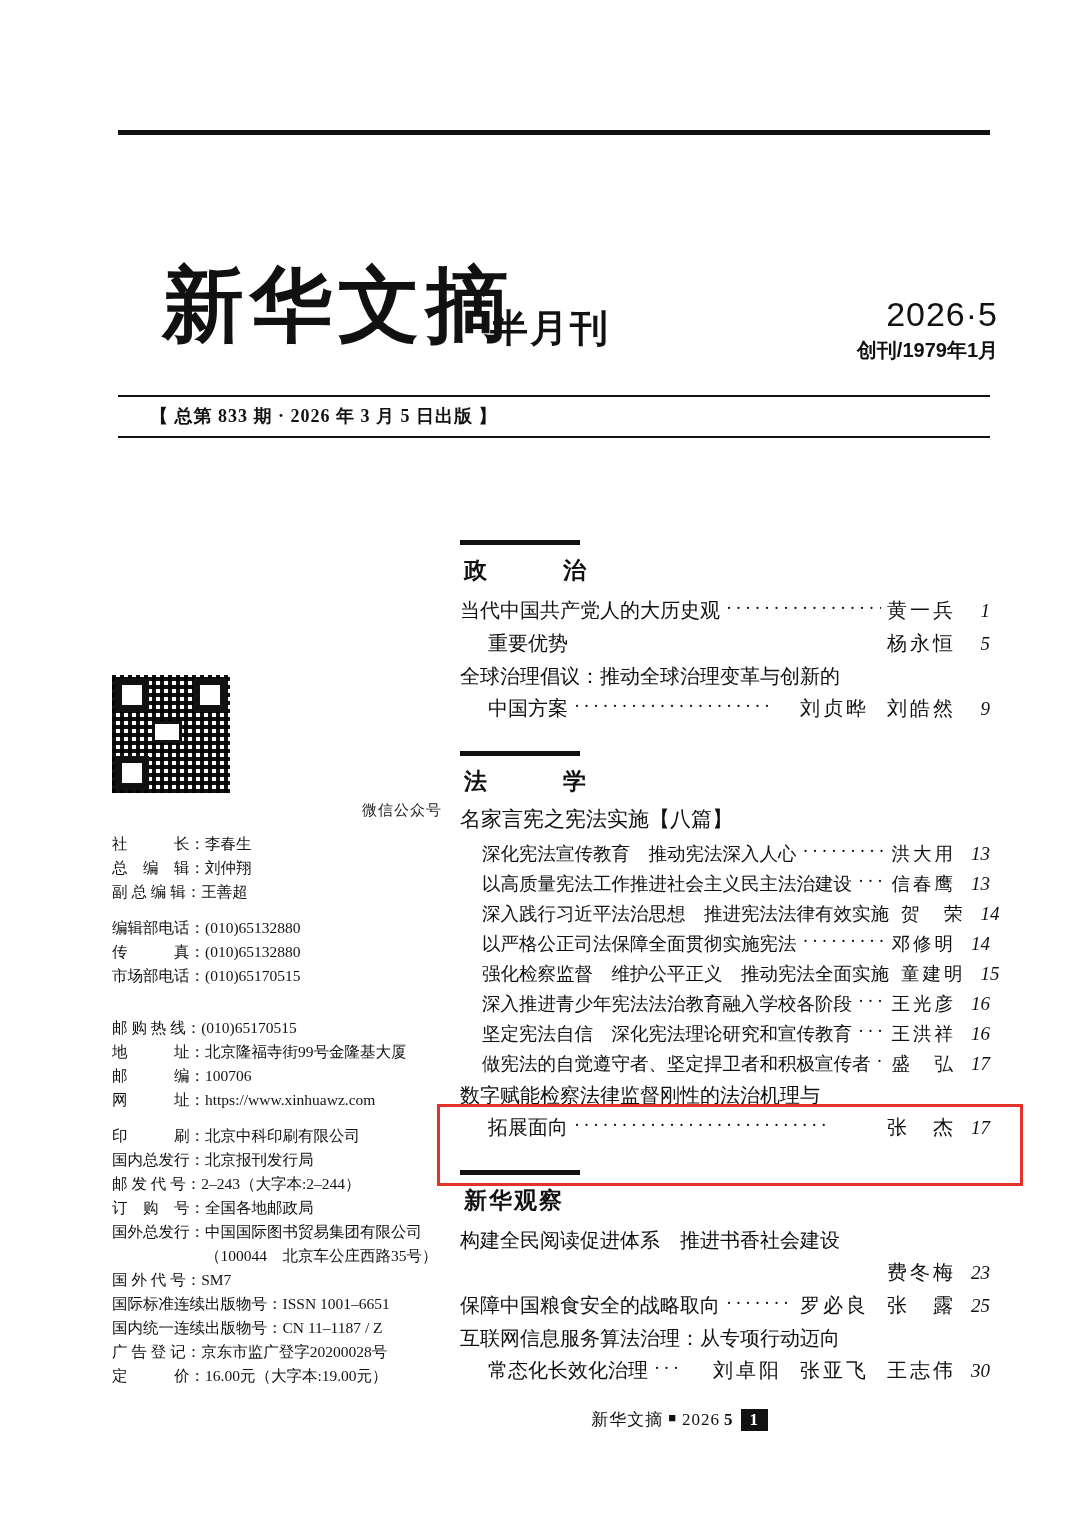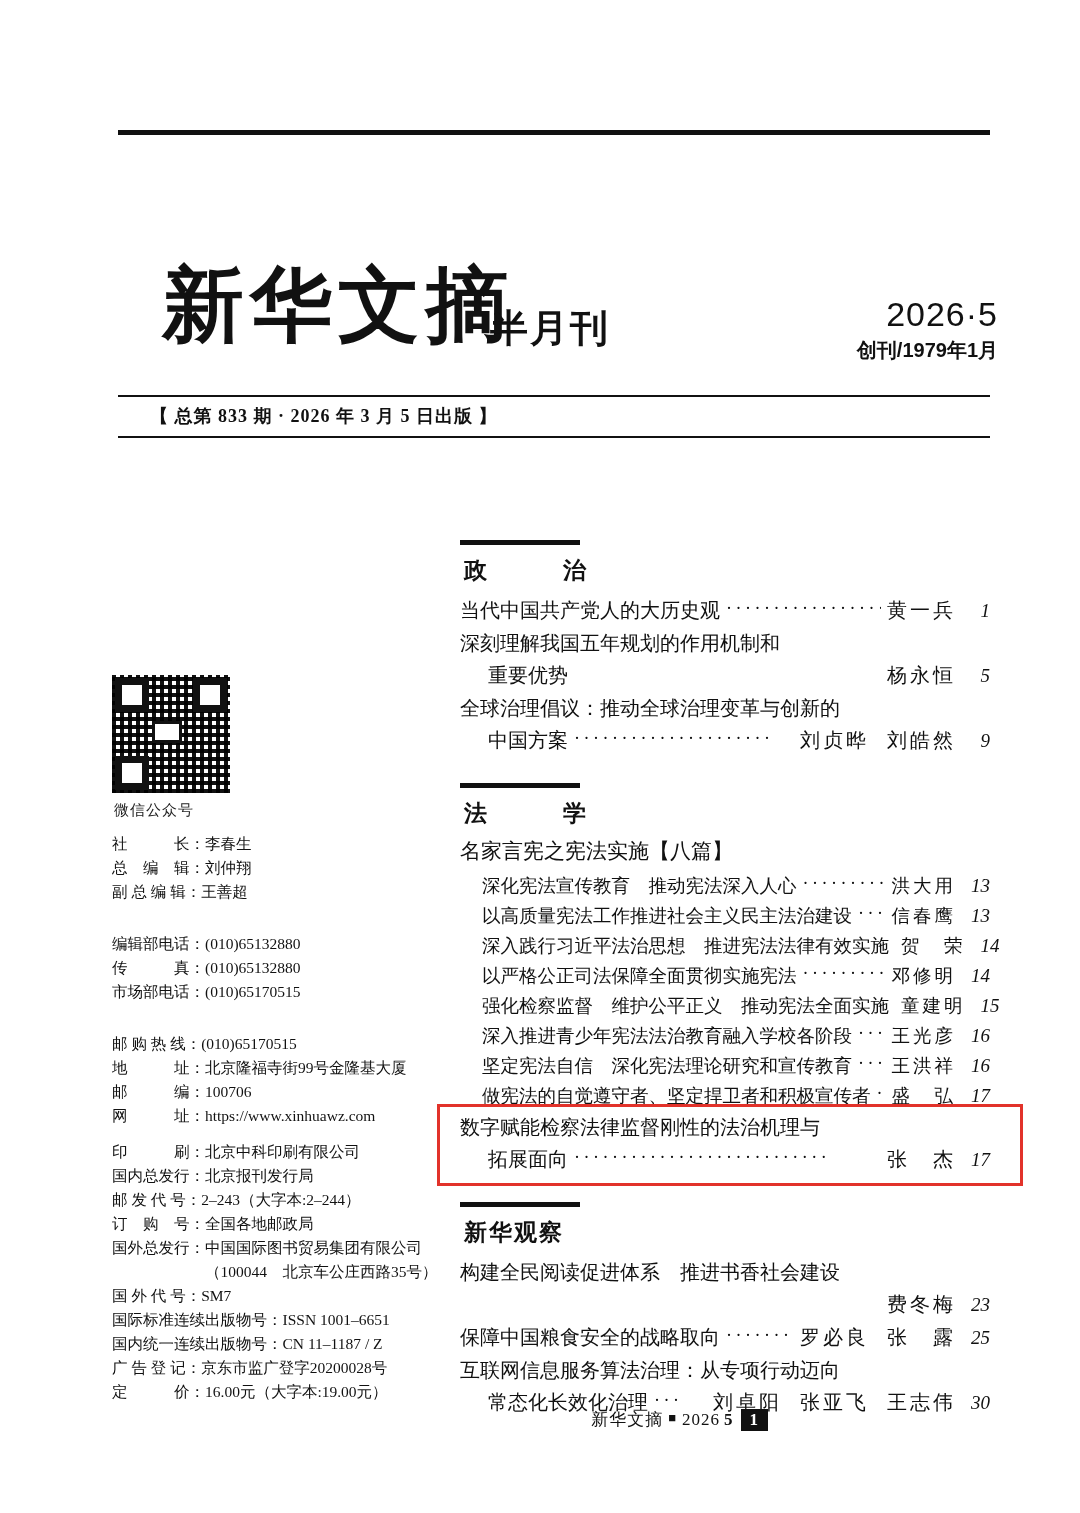--- a/index.html
+++ b/index.html
@@ -147,20 +147,21 @@
     background: #fff;
     border: 7px solid #111;
     box-sizing: border-box;
   }
   .qr-caption {
     margin-top: 8px;
     margin-left: 2px;
     font-size: 15px;
     color: #222;
     letter-spacing: 1px;
+    text-align: right;
   }
   .info-block {
     margin-top: 14px;
     font-size: 15.5px;
     line-height: 24px;
     color: #111;
   }
   .info-row {
     white-space: pre;
   }
@@ -295,21 +296,21 @@
     </div>
     <div class="qr-caption">微信公众号</div>
 
     <div class="info-gap"></div>
     <div class="info-block" style="margin-top:0">
       <div class="info-row">社　　　长：李春生</div>
       <div class="info-row">总　编　辑：刘仲翔</div>
       <div class="info-row">副 总 编 辑：王善超</div>
     </div>
     <div class="info-gap"></div>
-    <div class="info-block" style="margin-top:16px">
+    <div class="info-block" style="margin-top:0">
       <div class="info-row">编辑部电话：(010)65132880</div>
       <div class="info-row">传　　　真：(010)65132880</div>
       <div class="info-row">市场部电话：(010)65170515</div>
     </div>
     <div class="info-gap"></div>
     <div class="info-block" style="margin-top:16px">
       <div class="info-row">邮 购 热 线：(010)65170515</div>
       <div class="info-row">地　　　址：北京隆福寺街99号金隆基大厦</div>
       <div class="info-row">邮　　　编：100706</div>
       <div class="info-row">网　　　址：https://www.xinhuawz.com</div>
@@ -336,24 +337,20 @@
       <div class="sec-rule"></div>
       <div class="sec-head">政　　治</div>
 
       <div class="entry">
         <span class="e-title">当代中国共产党人的大历史观</span>
         <span class="dots">······················</span>
         <span class="author">黄一兵</span>
         <span class="page-no">1</span>
       </div>
 
-      <div class="entry">
-        <span class="e-title">深刻理解我国五年规划的作用机制和</span>
-        <span class="nodots"></span>
-      </div>
 
       <div class="entry indented">
         <span class="e-title">重要优势</span>
         <span class="nodots"></span>
         <span class="author">杨永恒</span>
         <span class="page-no">5</span>
       </div>
 
       <div class="entry">
         <span class="e-title">全球治理倡议：推动全球治理变革与创新的</span>

